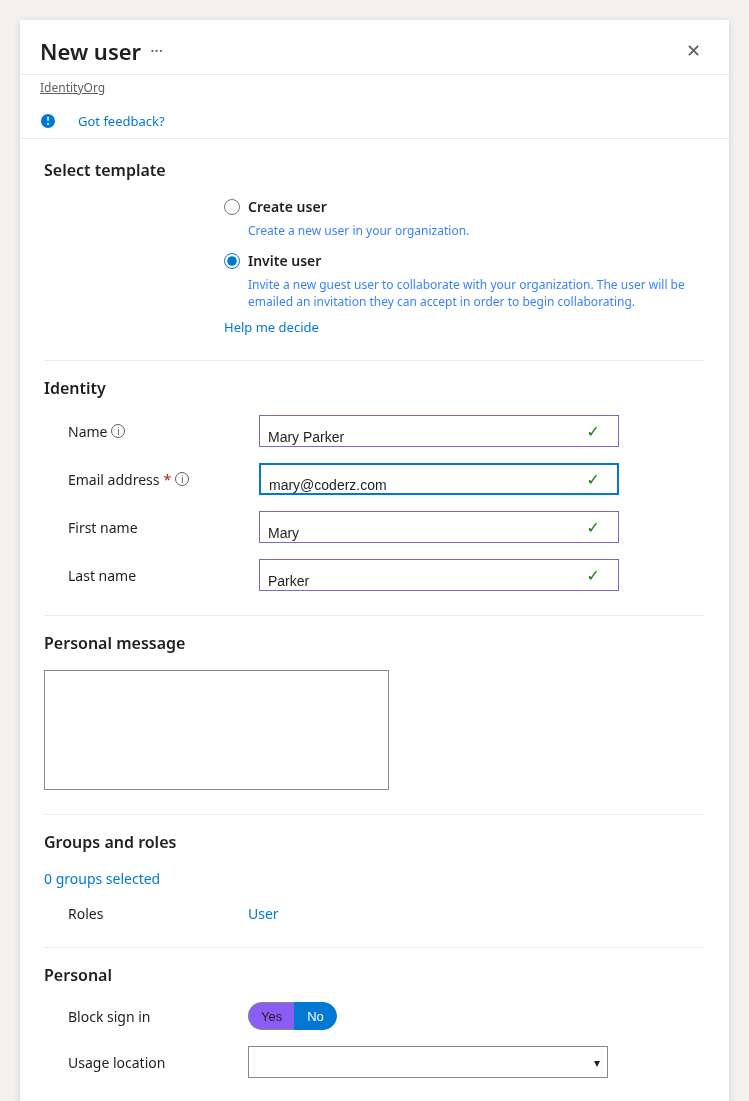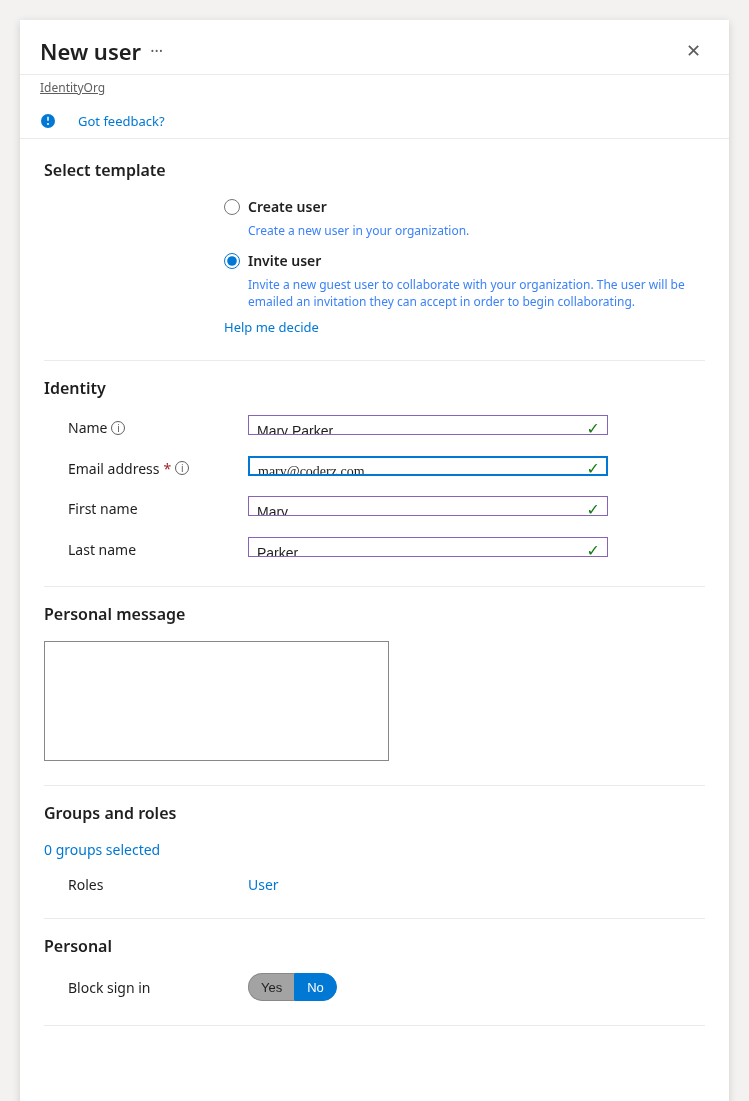--- a/index.html
+++ b/index.html
@@ -155,35 +155,35 @@
       cursor: pointer;
       flex-shrink: 0;
     }
     .field-input-wrap {
       flex: 1;
       max-width: 360px;
       position: relative;
     }
     .field-input {
       width: 100%;
-      height: 20px;
+      height: 32px;
       border: 1px solid #8a8886;
       padding: 12px 32px 0 8px;
       font-size: 14px;
       color: #201f1e;
       outline: none;
       background: #fff;
+      margin-left: 11px;
     }
     .field-input.purple-border {
       border-color: #8764b8;
     }
     .field-input.blue-border {
       border-color: #0078d4;
       border-width: 2px;
-      font-family: Liberation Serif, serif;
     }
     .check-icon {
       position: absolute;
       right: 8px;
       top: 50%;
       transform: translateY(-50%);
       color: #107c10;
       font-size: 16px;
     }
     .textarea-wrap {
@@ -215,21 +215,21 @@
     }
     .toggle-wrap {
       display: flex;
       align-items: center;
       gap: 0;
     }
     .toggle-btn {
       height: 28px;
       padding: 0 12px;
       border: 1px solid #8a8886;
-      background: #a3a3a3;
+      background: #8b5cf6;
       font-size: 13px;
       cursor: pointer;
       color: #201f1e;
     }
     .toggle-btn.left { border-radius: 14px 0 0 14px; border-right: none; }
     .toggle-btn.right {
       border-radius: 0 14px 14px 0;
       background: #0078d4;
       color: #fff;
       border-color: #0078d4;
@@ -382,19 +382,28 @@
       <div class="section-title">Personal</div>
 
       <div class="field-row">
         <div class="field-label">Block sign in</div>
         <div class="toggle-wrap">
           <button class="toggle-btn left">Yes</button>
           <button class="toggle-btn right">No</button>
         </div>
       </div>
 
+      <div class="field-row">
+        <div class="field-label">Usage location</div>
+        <div class="select-wrap">
+          <select class="select-input">
+            <option value=""></option>
+          </select>
+          <span class="select-chevron">▾</span>
+        </div>
+      </div>
     </div>
 
     <hr class="divider">
 
   </div>
 
 </div>
 
 </body></html>

